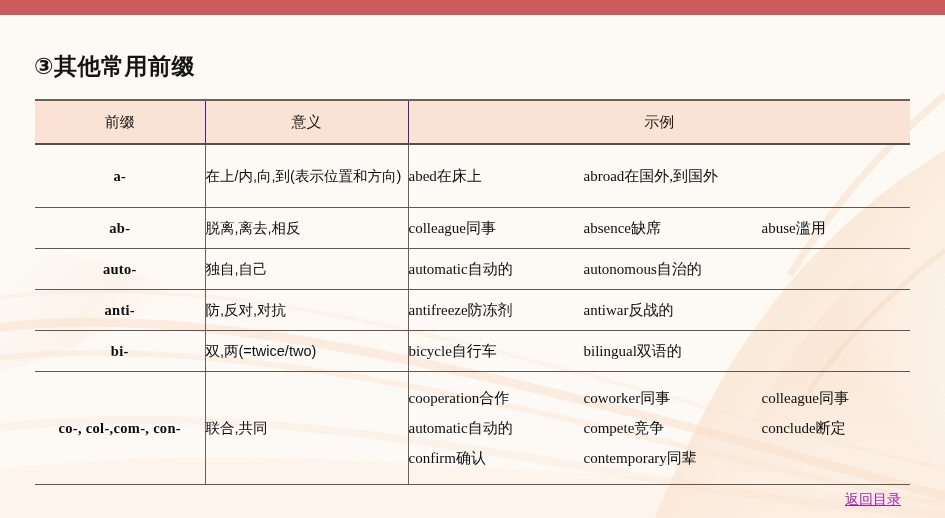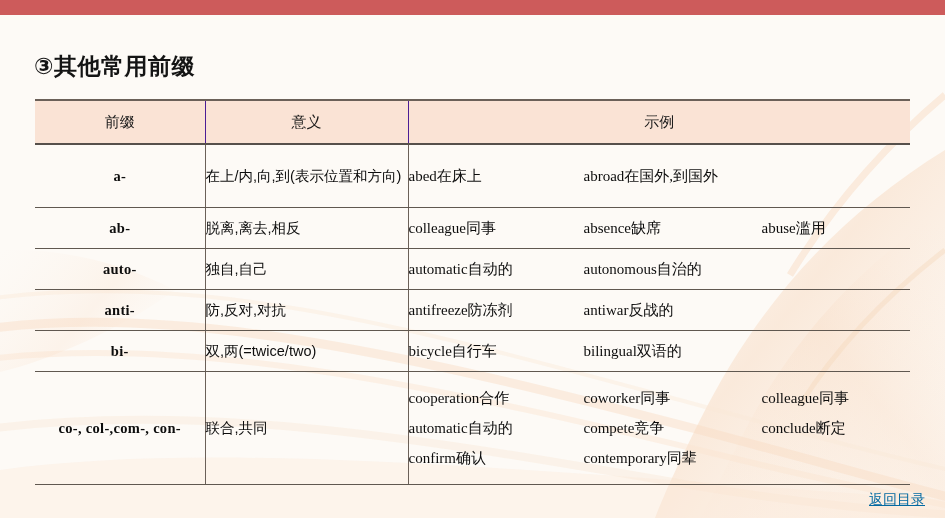--- a/index.html
+++ b/index.html
@@ -123,24 +123,24 @@
   .example-item.slot3 { flex: 0 0 auto; }
 
   
   tr.r-tall td { height: 62px; }
   tr.r-norm td { height: 40px; }
   tr.r-xtall td { height: 112px; }
 
   
   #return-link {
     position: absolute;
-    right: 20px;
+    right: 44px;
     bottom: 9px;
     font-size: 14px;
-    color: #0369a1;
+    color: #a21caf;
     text-decoration: underline;
     font-family: "Liberation Sans", "DejaVu Sans", sans-serif;
     cursor: pointer;
     z-index: 4;
   }
 </style>
 </head>
 <body>
 
 <svg id="slide-bg" viewBox="0 0 945 518" preserveAspectRatio="none">

